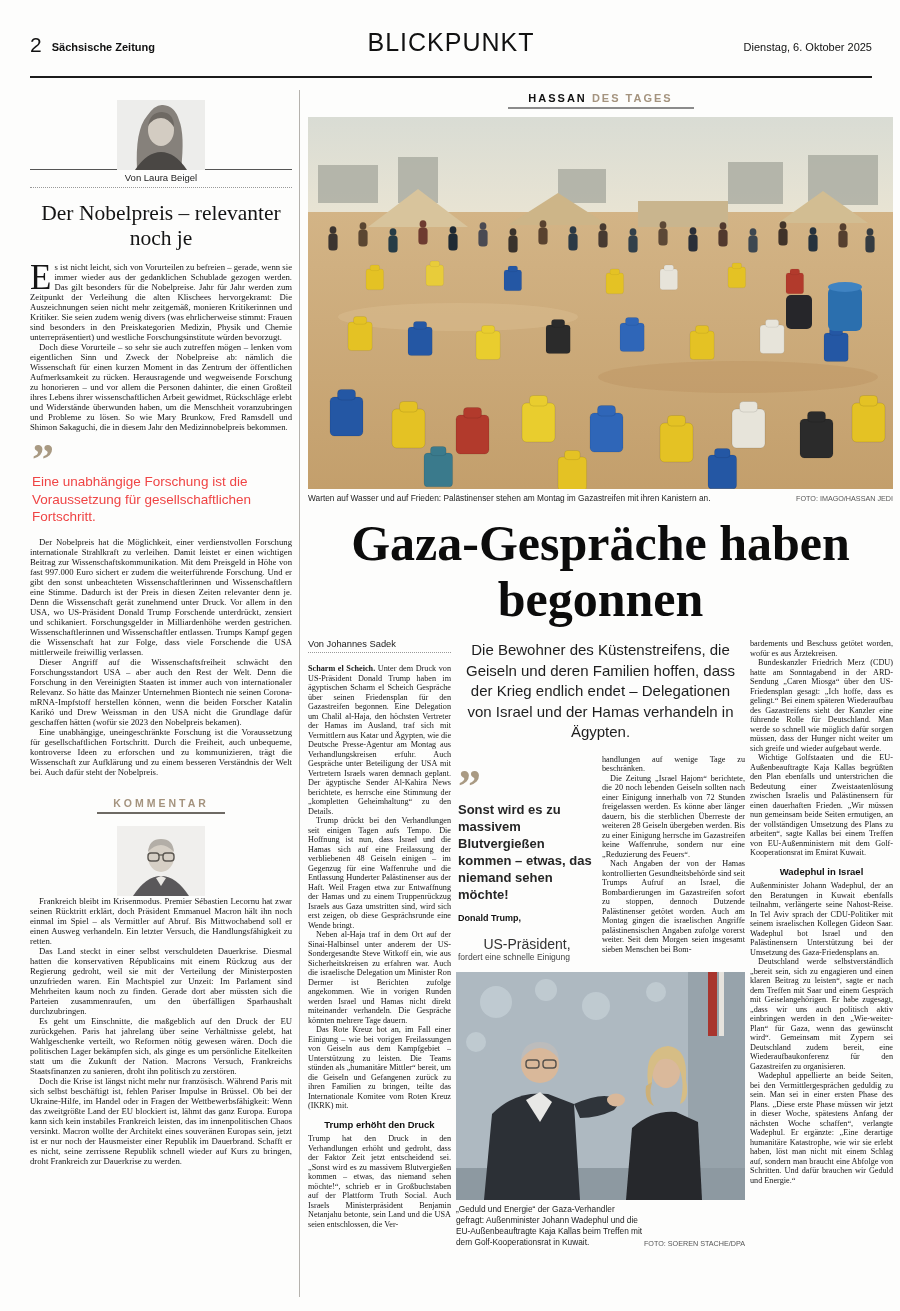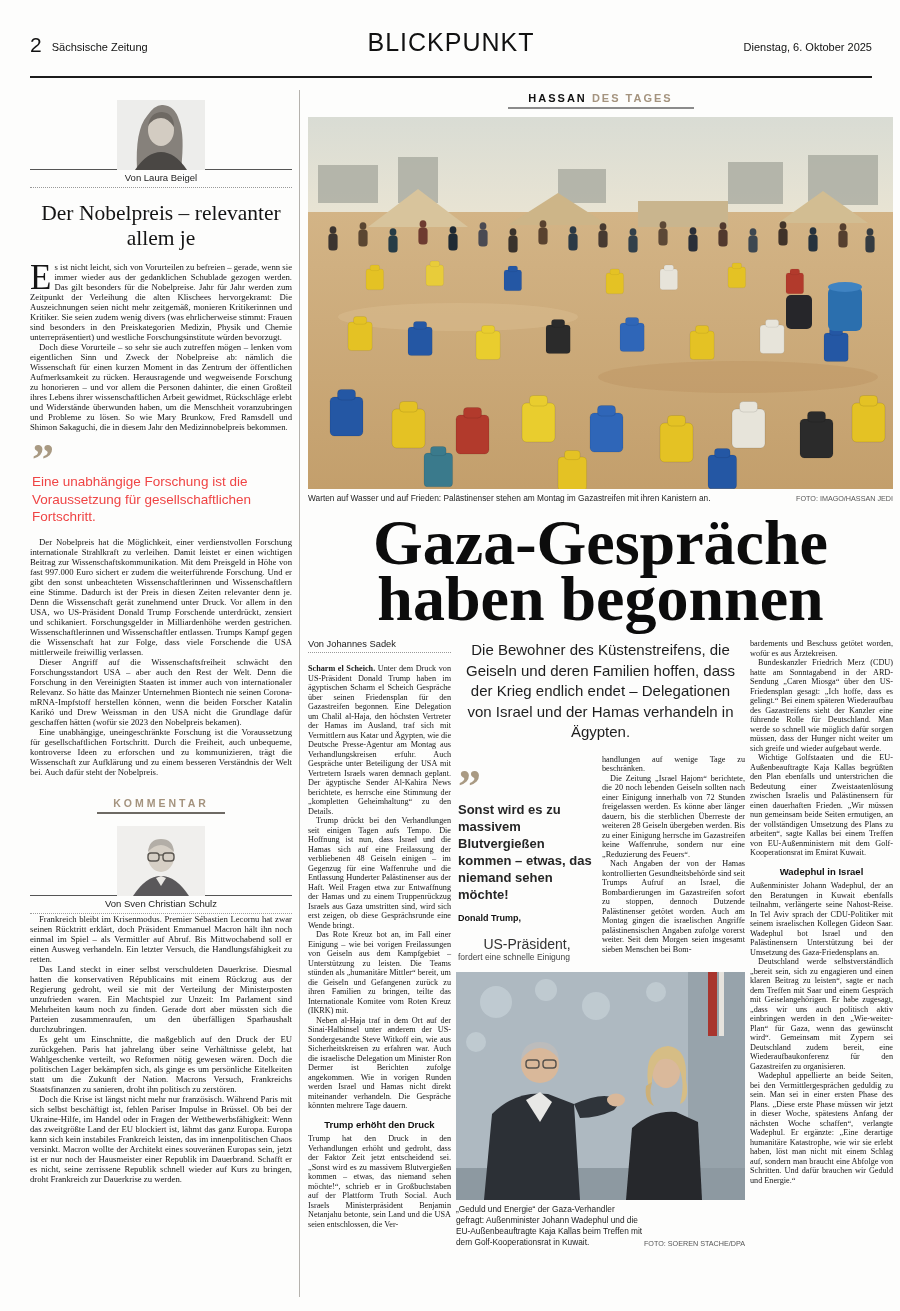--- a/index.html
+++ b/index.html
@@ -5,21 +5,21 @@
   * { margin:0; padding:0; box-sizing:border-box; }
   html,body { background:#e8e8e8; }
   .page {
     position:relative; width:900px; height:1311px; margin:0 auto;
     background:#fdfdfc; color:#111; overflow:hidden;
     font-family:"Liberation Sans", sans-serif;
   }
   
   .masthead { position:absolute; top:34px; left:30px; right:28px; display:flex; align-items:flex-end; }
   .pageno { font-size:21px; font-weight:400; line-height:1; }
-  .pubname { font-size:11px; margin-left:10px; padding-bottom:2px; }
+  .pubname { font-size:11px; margin-left:10px; padding-bottom:2px;font-weight:bold; }
   .section-title { position:absolute; left:0; right:0; bottom:0; text-align:center;
     font-size:25px; letter-spacing:1px; font-weight:500; line-height:1; pointer-events:none; }
   .edition-date { margin-left:auto; font-size:11px; padding-bottom:2px; }
   .masthead-rule { position:absolute; top:76px; left:30px; right:28px; border-top:2px solid #1c1c1c; }
 
   .vdivider { position:absolute; left:299px; top:90px; bottom:14px; width:1px; background:#b5b2ad; }
 
   
   .left-rail { position:absolute; left:30px; top:88px; width:262px; height:1215px; overflow:hidden; }
   .rubric { text-align:center; }
@@ -45,21 +45,21 @@
   .main-well { position:absolute; left:308px; top:88px; width:585px; height:1218px; overflow:hidden; }
   .thema-head { text-align:center; }
   .thema-inner { display:inline-block; padding-bottom:3px; border-bottom:2px solid #8b8b8b; min-width:186px;
     font-size:11px; letter-spacing:2px; }
   .thema-bold { font-weight:700; color:#111; }
   .thema-light { font-weight:700; color:#a4937e; }
   figure.main-photo { margin-top:8px; width:585px; height:372px; overflow:hidden; }
   .cap-row { display:flex; justify-content:space-between; align-items:baseline; margin-top:4px; gap:12px; }
   .cap-text { font-size:8.3px; color:#1d1d1d; }
   .cap-credit { font-size:7.2px; color:#555; white-space:nowrap; }
-  .main-headline { font-family:"Liberation Serif", serif; font-weight:700; font-size:64px;
+  .main-headline { font-family:"Liberation Serif", serif; font-weight:700; font-size:50px;
     line-height:56px; text-align:center; margin:12px 0 12px; color:#0c0c0c; }
 
   .article { display:grid; grid-template-columns:143px 289px 143px; column-gap:5px; }
   .byline2 { font-size:9.3px; color:#222; border-bottom:1px dotted #999; padding-bottom:3px; margin-bottom:11px; }
   .news-body { font-family:"Liberation Serif", serif; font-size:8.2px; line-height:9.5px;
     text-align:justify; color:#161616; }
   .news-body p + p { text-indent:8px; }
   .dateline { font-weight:700; }
   .col-subhead { font-family:"Liberation Sans", sans-serif; font-weight:700; font-size:9.5px;
     text-align:center; margin:9px 0 5px; color:#111; }
@@ -97,21 +97,21 @@
 
     <section>
       <svg class="portrait" viewBox="0 0 88 70" aria-hidden="true">
         <rect width="88" height="70" fill="#ededeb"></rect>
         <path d="M20 70 Q18 30 30 16 Q38 4 46 5 Q58 6 62 20 Q68 34 64 70 Z" fill="#86817b"></path>
         <ellipse cx="44" cy="30" rx="13" ry="16" fill="#d3ccc2"></ellipse>
         <path d="M31 26 Q33 12 45 12 Q57 13 57 27 Q51 18 44 18 Q36 18 31 26 Z" fill="#6e6963"></path>
         <path d="M18 70 Q30 52 44 52 Q58 52 70 70 Z" fill="#4a4744"></path>
       </svg>
       <div class="byline">Von Laura Beigel</div>
-      <h2 class="rail-headline">Der Nobelpreis – relevanter allem je</h2>
+      <h2 class="rail-headline">Der Nobelpreis – relevanter noch je</h2>
       <div class="rail-body">
         <p><span class="dropcap">E</span><span>s ist nicht leicht, sich von Vorurteilen zu befreien – gerade, wenn sie immer wieder aus der gedanklichen Schublade gezogen werden. Das gilt besonders für die Nobelpreise. Jahr für Jahr werden zum Zeitpunkt der Verleihung die alten Klischees hervorgekramt: Die Auszeichnungen seien nicht mehr zeitgemäß, monieren Kritikerinnen und Kritiker. Sie seien zudem wenig divers (was ehrlicherweise stimmt: Frauen sind besonders in den Preiskategorien Medizin, Physik und Chemie unterrepräsentiert) und westliche Forschungsinstitute würden bevorzugt.</span></p>
         <p>Doch diese Vorurteile – so sehr sie auch zutreffen mögen – lenken vom eigentlichen Sinn und Zweck der Nobelpreise ab: nämlich die Wissenschaft für einen kurzen Moment in das Zentrum der öffentlichen Aufmerksamkeit zu rücken. Herausragende und wegweisende Forschung zu honorieren – und vor allem die Personen dahinter, die einen Großteil ihres Lebens ihrer wissenschaftlichen Arbeit gewidmet, Rückschläge erlebt und Widerstände überwunden haben, um die Menschheit voranzubringen und Probleme zu lösen. So wie Mary Brunkow, Fred Ramsdell und Shimon Sakaguchi, die in diesem Jahr den Medizinnobelpreis bekommen.</p>
       </div>
       <div class="pullquote">
         <div class="pq-mark">”</div>
         <div class="pq-text">Eine unabhängige Forschung ist die Voraussetzung für gesellschaftlichen Fortschritt.</div>
       </div>
       <div class="rail-body">
         <p style="text-indent:9px;">Der Nobelpreis hat die Möglichkeit, einer verdienstvollen Forschung internationale Strahlkraft zu verleihen. Damit leistet er einen wichtigen Beitrag zur Wissenschaftskommunikation. Mit dem Preisgeld in Höhe von fast 997.000 Euro sichert er zudem die weiterführende Forschung. Und er gibt den sonst unbeachteten Wissenschaftlerinnen und Wissenschaftlern eine Stimme. Dadurch ist der Preis in diesen Zeiten relevanter denn je. Denn die Wissenschaft gerät zunehmend unter Druck. Vor allem in den USA, wo US-Präsident Donald Trump Forschende unterdrückt, zensiert und schikaniert. Forschungsgelder in Milliardenhöhe werden gestrichen. Wissenschaftlerinnen und Wissenschaftler entlassen. Trumps Kampf gegen die Wissenschaft hat zur Folge, dass viele Forschende die USA mittlerweile freiwillig verlassen.</p>
@@ -127,21 +127,20 @@
       <svg class="portrait" viewBox="0 0 88 70" aria-hidden="true">
         <rect width="88" height="70" fill="#f0efed"></rect>
         <ellipse cx="44" cy="31" rx="13" ry="15" fill="#d6cfc5"></ellipse>
         <path d="M31 26 Q32 13 44 13 Q56 13 57 26 Q50 19 44 19 Q37 19 31 26 Z" fill="#b3aea7"></path>
         <rect x="31" y="27" width="11" height="8" rx="3" fill="none" stroke="#5a5650" stroke-width="1.4"></rect>
         <rect x="46" y="27" width="11" height="8" rx="3" fill="none" stroke="#5a5650" stroke-width="1.4"></rect>
         <line x1="42" y1="29" x2="46" y2="29" stroke="#5a5650" stroke-width="1.2"></line>
         <path d="M16 70 Q29 50 44 50 Q59 50 72 70 Z" fill="#5a585a"></path>
         <path d="M39 52 L44 60 L49 52 L44 50 Z" fill="#e9e7e3"></path>
       </svg>
-      <div class="byline">Von Sven Christian Schulz</div>
       <div class="rail-body">
         <p style="text-indent:9px;">Frankreich bleibt im Krisenmodus. Premier Sébastien Lecornu hat zwar seinen Rücktritt erklärt, doch Präsident Emmanuel Macron hält ihn noch einmal im Spiel – als Vermittler auf Abruf. Bis Mittwochabend soll er einen Ausweg verhandeln. Ein letzter Versuch, die Handlungsfähigkeit zu retten.</p>
         <p>Das Land steckt in einer selbst verschuldeten Dauerkrise. Diesmal hatten die konservativen Républicains mit einem Rückzug aus der Regierung gedroht, weil sie mit der Verteilung der Ministerposten unzufrieden waren. Ein Machtspiel zur Unzeit: Im Parlament sind Mehrheiten kaum noch zu finden. Gerade dort aber müssten sich die Parteien zusammenraufen, um den überfälligen Sparhaushalt durchzubringen.</p>
         <p>Es geht um Einschnitte, die maßgeblich auf den Druck der EU zurückgehen. Paris hat jahrelang über seine Verhältnisse gelebt, hat Wahlgeschenke verteilt, wo Reformen nötig gewesen wären. Doch die politischen Lager bekämpfen sich, als ginge es um persönliche Eitelkeiten statt um die Zukunft der Nation. Macrons Versuch, Frankreichs Staatsfinanzen zu sanieren, droht ihn politisch zu zerstören.</p>
         <p>Doch die Krise ist längst nicht mehr nur französisch. Während Paris mit sich selbst beschäftigt ist, fehlen Pariser Impulse in Brüssel. Ob bei der Ukraine-Hilfe, im Handel oder in Fragen der Wettbewerbsfähigkeit: Wenn das zweitgrößte Land der EU blockiert ist, lähmt das ganz Europa. Europa kann sich kein instabiles Frankreich leisten, das im innenpolitischen Chaos versinkt. Macron wollte der Architekt eines souveränen Europas sein, jetzt ist er nur noch der Hausmeister einer Republik im Dauerbrand. Schafft er es nicht, seine zerrissene Republik schnell wieder auf Kurs zu bringen, droht Frankreich zur Dauerkrise zu werden.</p>
       </div>
     </section>
   </aside>
 
   <main class="main-well">
@@ -257,22 +256,22 @@
 
     <h1 class="main-headline">Gaza-Gespräche haben begonnen</h1>
 
     <div class="article">
 
       <div>
         <div class="byline2">Von Johannes Sadek</div>
         <div class="news-body">
           <p><strong class="dateline">Scharm el Scheich.</strong> <span>Unter dem Druck von US-Präsident Donald Trump haben im ägyptischen Scharm el Scheich Gespräche über seinen Friedensplan für den Gazastreifen begonnen. Eine Delegation um Chalil al-Haja, den höchsten Vertreter der Hamas im Ausland, traf sich mit Vermittlern aus Katar und Ägypten, wie die Deutsche Presse-Agentur am Montag aus Verhandlungskreisen erfuhr. Auch Gespräche unter Beteiligung der USA mit Vertretern Israels waren demnach geplant. Der ägyptische Sender Al-Kahira News berichtete, es herrsche eine Stimmung der „kompletten Geheimhaltung“ zu den Details.</span></p>
           <p>Trump drückt bei den Verhandlungen seit einigen Tagen aufs Tempo. Die Hoffnung ist nun, dass Israel und die Hamas sich auf eine Freilassung der verbliebenen 48 Geiseln einigen – im Gegenzug für eine Waffenruhe und die Entlassung Hunderter Palästinenser aus der Haft. Weil Fragen etwa zur Entwaffnung der Hamas und zu einem Truppenrückzug Israels aus Gaza umstritten sind, wird sich erst zeigen, ob diese Gesprächsrunde eine Wende bringt.</p>
+          <p>Neben al-Haja traf in dem Ort auf der Sinai-Halbinsel unter anderem der US-Sondergesandte Steve Witkoff ein, wie aus Sicherheitskreisen zu erfahren war. Auch die israelische Delegation um Minister Ron Dermer ist Berichten zufolge angekommen. Wie in vorigen Runden werden Israel und Hamas nicht direkt miteinander verhandeln. Die Gespräche könnten mehrere Tage dauern.</p>
           <p>Das Rote Kreuz bot an, im Fall einer Einigung – wie bei vorigen Freilassungen von Geiseln aus dem Kampfgebiet – Unterstützung zu leisten. Die Teams stünden als „humanitäre Mittler“ bereit, um die Geiseln und Gefangenen zurück zu ihren Familien zu bringen, teilte das Internationale Komitee vom Roten Kreuz (IKRK) mit.</p>
-          <p>Neben al-Haja traf in dem Ort auf der Sinai-Halbinsel unter anderem der US-Sondergesandte Steve Witkoff ein, wie aus Sicherheitskreisen zu erfahren war. Auch die israelische Delegation um Minister Ron Dermer ist Berichten zufolge angekommen. Wie in vorigen Runden werden Israel und Hamas nicht direkt miteinander verhandeln. Die Gespräche könnten mehrere Tage dauern.</p>
           <div class="col-subhead">Trump erhöht den Druck</div>
           <p style="text-indent:0;">Trump hat den Druck in den Verhandlungen erhöht und gedroht, dass der Faktor Zeit jetzt entscheidend sei. „Sonst wird es zu massivem Blutvergießen kommen – etwas, das niemand sehen möchte!“, schrieb er in Großbuchstaben auf der Plattform Truth Social. Auch Israels Ministerpräsident Benjamin Netanjahu betonte, sein Land und die USA seien entschlossen, die Ver-</p>
         </div>
       </div>
 
       <div>
         <div class="deck">Die Bewohner des Küstenstreifens, die Geiseln und deren Familien hoffen, dass der Krieg endlich endet – Delegationen von Israel und der Hamas verhandeln in Ägypten.</div>
         <div class="mid-cols">
           <div class="tquote">
             <div class="tq-mark">”</div>

